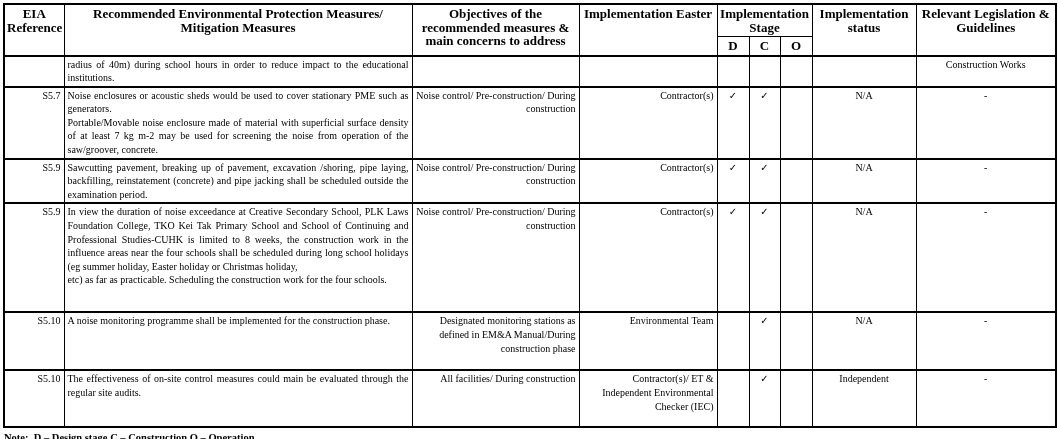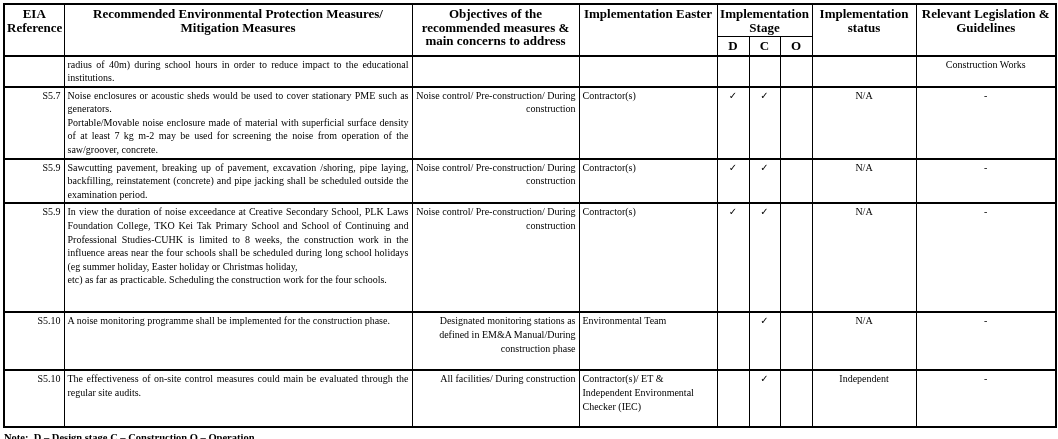--- a/index.html
+++ b/index.html
@@ -33,21 +33,21 @@
     font-size: 10px;
     line-height: 13.6px;
     vertical-align: top;
     padding: 1px 3px;
     overflow: hidden;
   }
   .emp tr.hdr-sub th { border-top-width: 1px; }
   .c-ref      { text-align: right; padding-left: 5px; }
   .c-measures { text-align: justify; white-space: pre-line; padding-left: 5px; padding-right: 4px; }
   .c-obj      { text-align: right; margin-left: 47px; }
-  .c-agent    { text-align: left; margin-top: 15px; }
+  .c-agent    { text-align: right; margin-top: 15px; }
   .c-stage    { text-align: center; font-size: 11px; }
   .c-status   { text-align: center; }
   .c-leg      { text-align: center; vertical-align: middle; }
   tr.r0 { height: 29px; }
   tr.r1 { height: 71px; }
   tr.r2 { height: 43px; }
   tr.r3 { height: 109px; }
   tr.r4 { height: 58px; }
   tr.r5 { height: 57px; }
   tr.hdr-main { height: 27px; }

